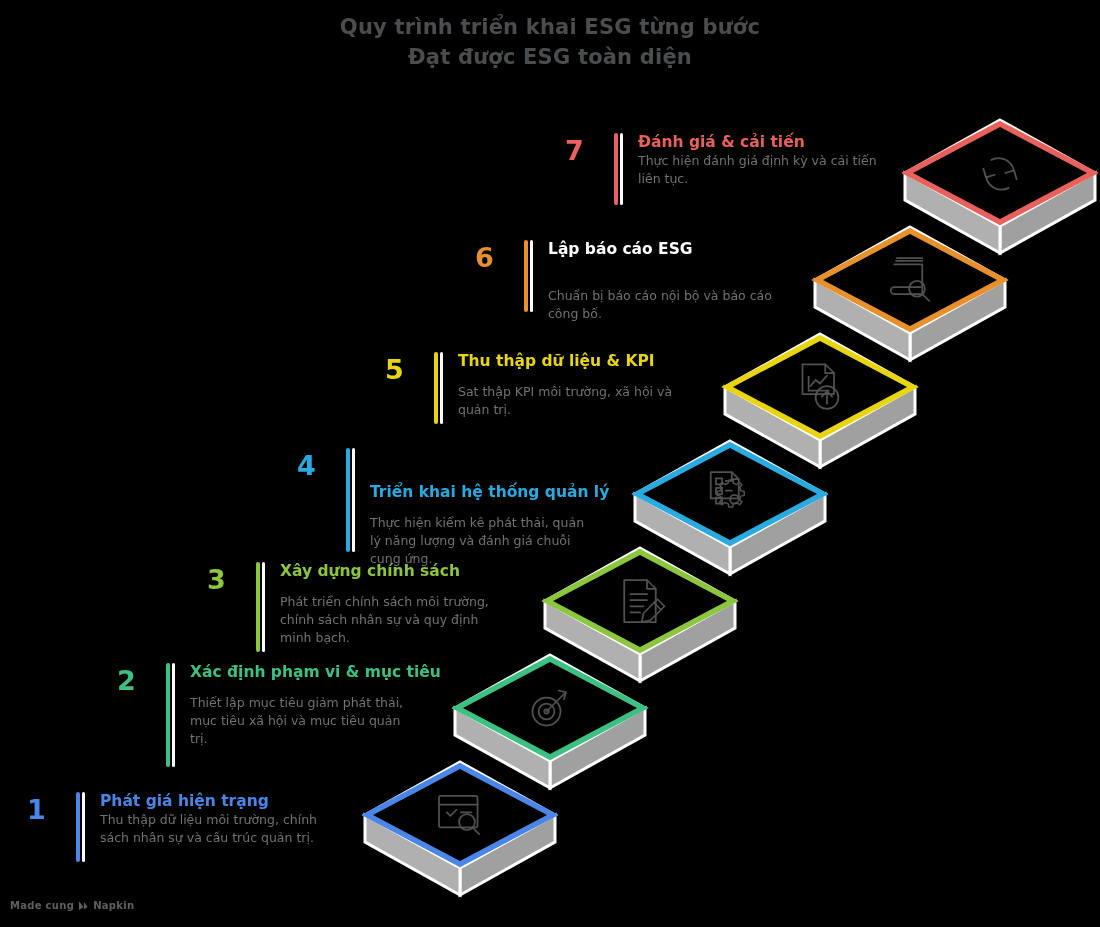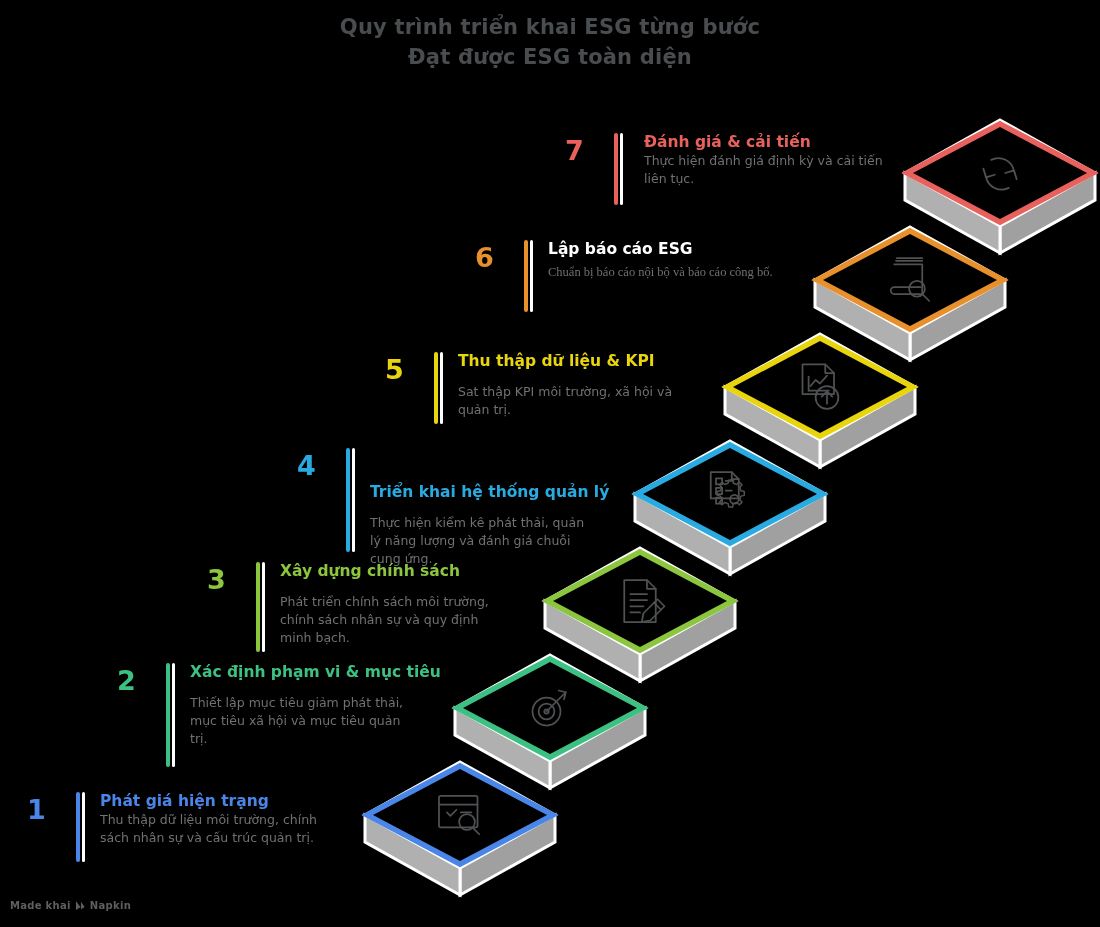--- a/index.html
+++ b/index.html
@@ -183,33 +183,33 @@
       <polygon points="460,769 547,815 460,861 373,815" fill="none" stroke="#4a86e8" stroke-width="11"></polygon>
       <polygon points="460,769 547,815 460,861 373,815" fill="#000"></polygon>
       <use href="#ic-browser" x="432" y="787" width="56" height="56"></use>
     </g>
   </svg>
 
   <div class="step" style="left:560px;top:133px;width:320px;">
     <div class="num" style="left:5px;top:4px;color:#e8615c;">7</div>
     <div class="bar" style="left:54px;top:0px;height:72px;background:#e8615c;"></div>
     <div class="barwhite" style="left:60px;top:0px;height:72px;"></div>
-    <div class="txt" style="left:84px;top:0px;width:240px;">
+    <div class="txt" style="left:78px;top:0px;width:240px;">
       <div class="hd" style="color:#e8615c;">Đánh giá &amp; cải tiến</div>
       <div class="desc" style="">Thực hiện đánh giá định kỳ và cải tiến liên tục.</div>
     </div>
   </div>
 
   <div class="step" style="left:470px;top:240px;width:320px;">
     <div class="num" style="left:5px;top:4px;color:#e8902b;">6</div>
     <div class="bar" style="left:54px;top:0px;height:72px;background:#e8902b;"></div>
     <div class="barwhite" style="left:60px;top:0px;height:72px;"></div>
     <div class="txt" style="left:78px;top:0px;width:230px;">
       <div class="hd" style="color:#ffffff;">Lập báo cáo ESG</div>
-      <div class="desc" style="margin-top:4px;font-family:Liberation Serif, serif;">Chuẩn bị báo cáo nội bộ và báo cáo công bố.</div>
+      <div class="desc" style="margin-top:28px;">Chuẩn bị báo cáo nội bộ và báo cáo công bố.</div>
     </div>
   </div>
 
   <div class="step" style="left:380px;top:352px;width:320px;">
     <div class="num" style="left:5px;top:4px;color:#e8d50d;">5</div>
     <div class="bar" style="left:54px;top:0px;height:72px;background:#e8d50d;"></div>
     <div class="barwhite" style="left:60px;top:0px;height:72px;"></div>
     <div class="txt" style="left:78px;top:0px;width:230px;">
       <div class="hd" style="color:#e8d50d;">Thu thập dữ liệu &amp; KPI</div>
       <div class="desc" style="margin-top:12px;">Sat thập KPI môi trường, xã hội và quản trị.</div>
@@ -250,21 +250,21 @@
     <div class="num" style="left:5px;top:4px;color:#4a86e8;">1</div>
     <div class="bar" style="left:54px;top:0px;height:70px;background:#4a86e8;"></div>
     <div class="barwhite" style="left:60px;top:0px;height:70px;"></div>
     <div class="txt" style="left:78px;top:0px;width:240px;">
       <div class="hd" style="color:#4a86e8;">Phát giá hiện trạng</div>
       <div class="desc" style="">Thu thập dữ liệu môi trường, chính sách nhân sự và cấu trúc quản trị.</div>
     </div>
   </div>
 
   <div class="made">
-    <span>Made khai</span>
+    <span>Made cung</span>
     <span class="logo">
       <svg viewBox="0 0 12 12" width="11" height="11">
         <path d="M1 1 L1 11 L6 8 Z" fill="#5d5f61"></path>
         <path d="M6.5 2 L6.5 10 L10.5 7.5 Z" fill="#5d5f61"></path>
       </svg>
     </span>
     <span>Napkin</span>
   </div>
 
 </div>

